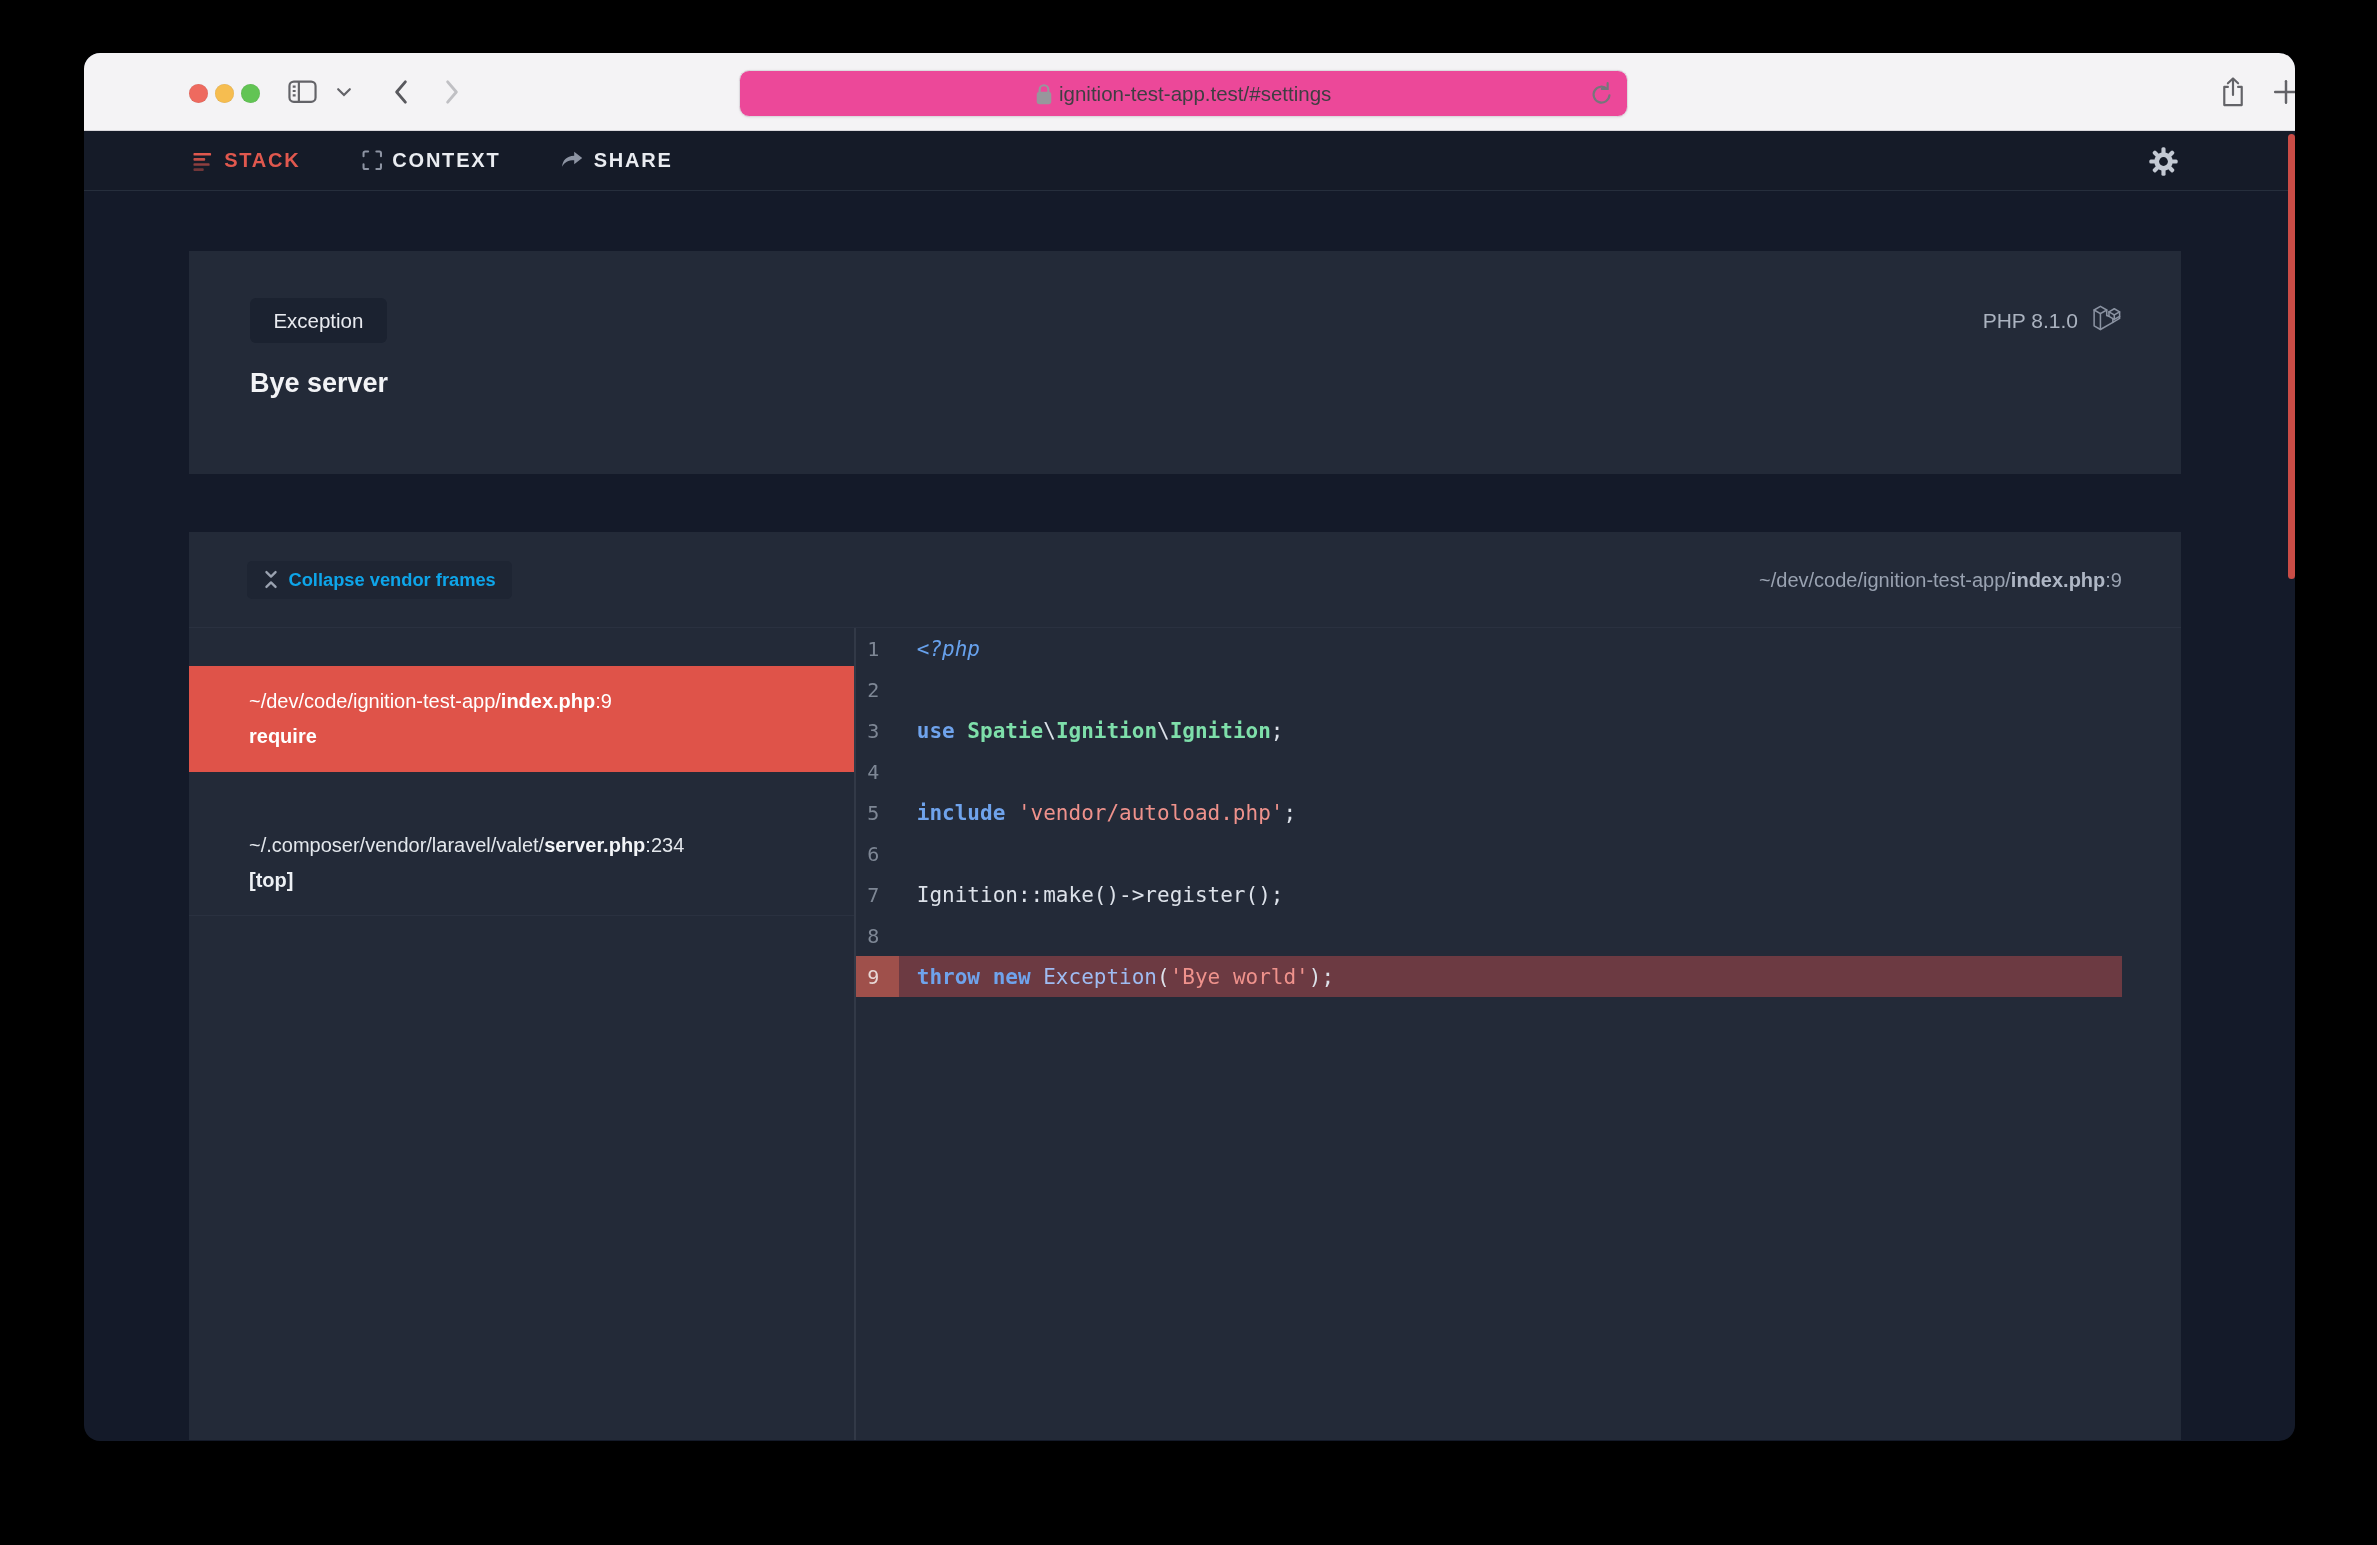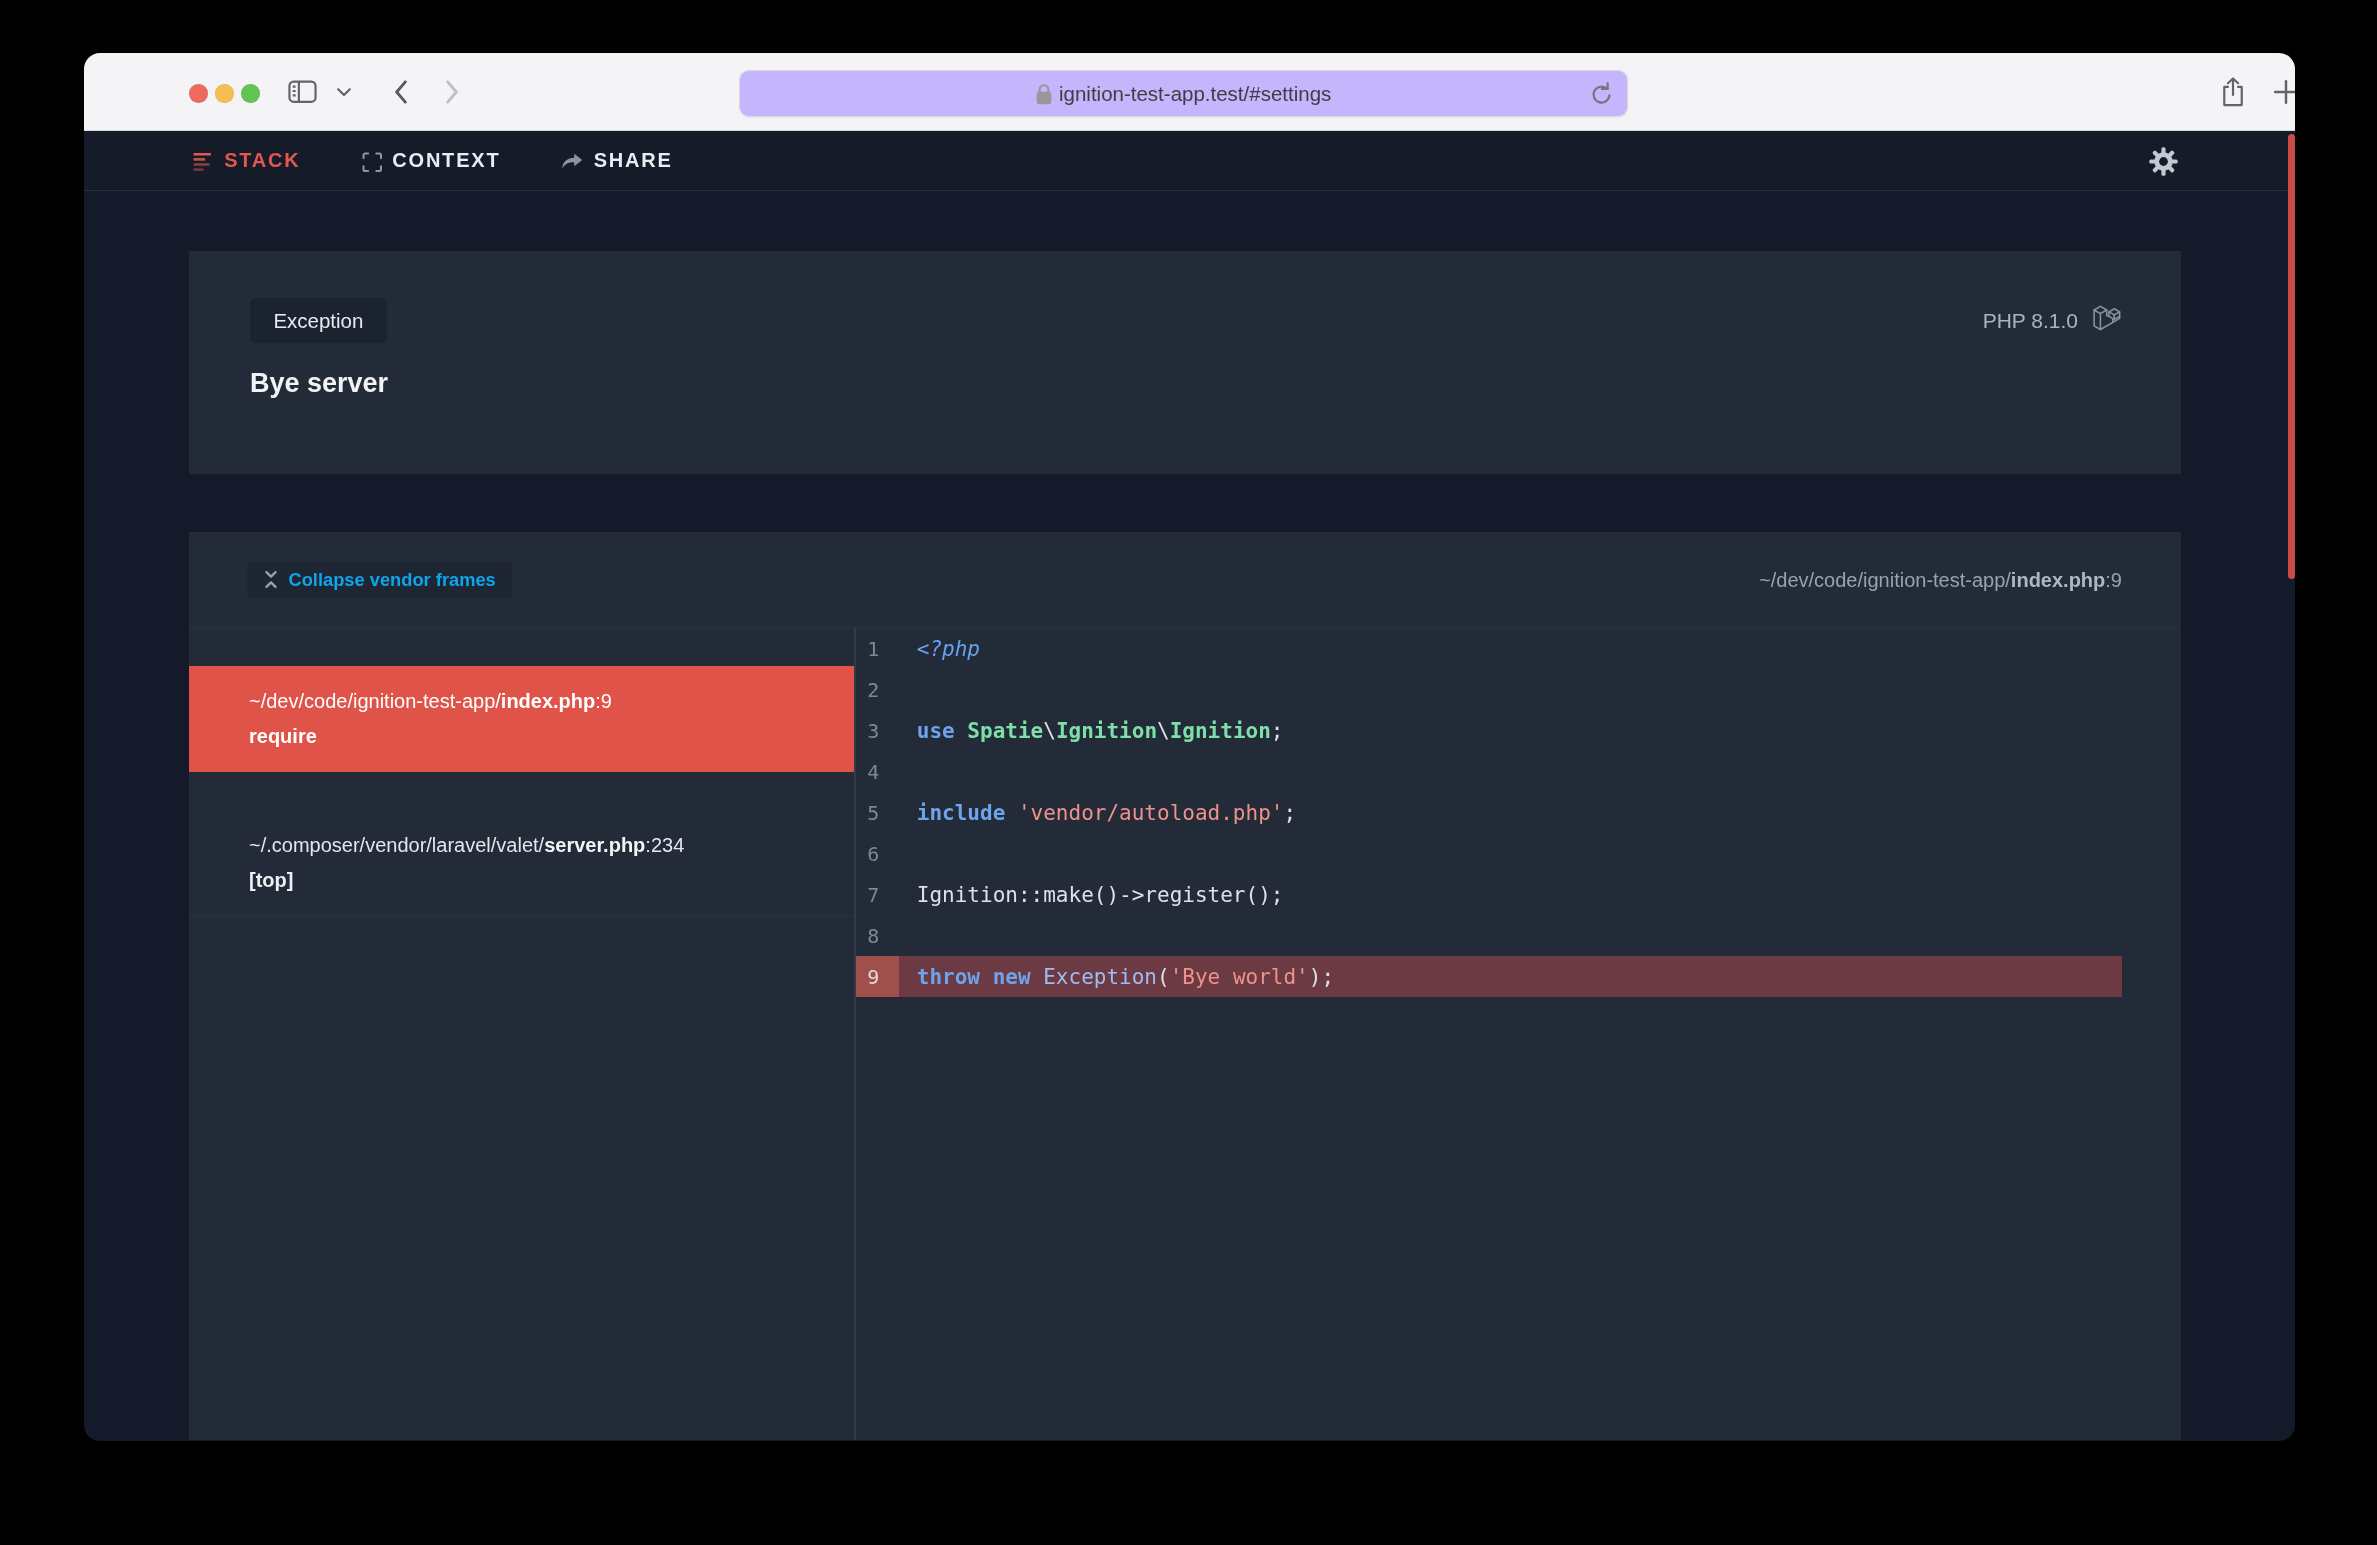--- a/index.html
+++ b/index.html
@@ -6,27 +6,27 @@
   body{width:2377px;height:1546px;position:relative;font-family:"Liberation Sans",sans-serif;-webkit-font-smoothing:antialiased;}
   .window{position:absolute;left:84px;top:53px;width:2211px;height:1388px;border-radius:16px;overflow:hidden;background:#141A29;}
 
   
   .toolbar{position:absolute;left:0;top:0;width:100%;height:78px;background:#F4F3F5;border-bottom:1.5px solid #D8D7DB;box-sizing:border-box;}
   .tl{position:absolute;top:31px;width:19px;height:19px;border-radius:50%;box-shadow:inset 0 0 0.7px rgba(0,0,0,.25);}
   .tl.red{left:105px;background:#EE6A5F;}
   .tl.yellow{left:131px;background:#F6BD50;}
   .tl.green{left:157px;background:#62C454;}
   .tb-icon{position:absolute;top:0;height:78px;display:flex;align-items:center;justify-content:center;}
-  .urlfield{position:absolute;left:655px;top:17px;width:889px;height:47px;background:#c4b5fd;border:1.5px solid #DCDBDF;border-radius:10.2px;box-sizing:border-box;display:flex;align-items:center;justify-content:center;box-shadow:0 0.7px 2.2px rgba(0,0,0,.06);}
+  .urlfield{position:absolute;left:655px;top:17px;width:889px;height:47px;background:#ec4899;border:1.5px solid #DCDBDF;border-radius:10.2px;box-sizing:border-box;display:flex;align-items:center;justify-content:center;box-shadow:0 0.7px 2.2px rgba(0,0,0,.06);}
   .urltext{font-size:20.5px;color:#3E3E42;margin-left:7.3px;}
   .url-reload{position:absolute;right:13px;top:10.2px;}
 
   
   .navbar{position:absolute;left:0;top:78px;width:100%;height:60px;background:#151B28;border-bottom:1.5px solid #262E3C;box-sizing:border-box;display:flex;align-items:center;padding-left:108px;}
-  .navtab{display:flex;align-items:flex-end;gap:10.2px;margin-right:61px;cursor:pointer;}
+  .navtab{display:flex;align-items:center;gap:10.2px;margin-right:61px;cursor:pointer;}
   .navtab .lbl{font-size:20px;font-weight:700;letter-spacing:1.8px;color:#E9ECF1;}
   .navtab.active .lbl{color:#E0584E;}
   .nav-gear{position:absolute;right:116px;top:78px;height:60px;display:flex;align-items:center;}
 
   
   .scroll-thumb{position:absolute;right:0;top:81px;width:7.3px;height:445px;background:#C94C46;border-radius:3.7px;}
 
   
   .card{position:absolute;left:105px;top:198px;width:1992px;height:223px;background:#232A38;}
   .badge{position:absolute;left:61px;top:47px;height:45px;padding:0 23.4px;background:#1B2230;border-radius:5.9px;display:flex;align-items:center;font-size:20.5px;color:#E9EBF0;}

